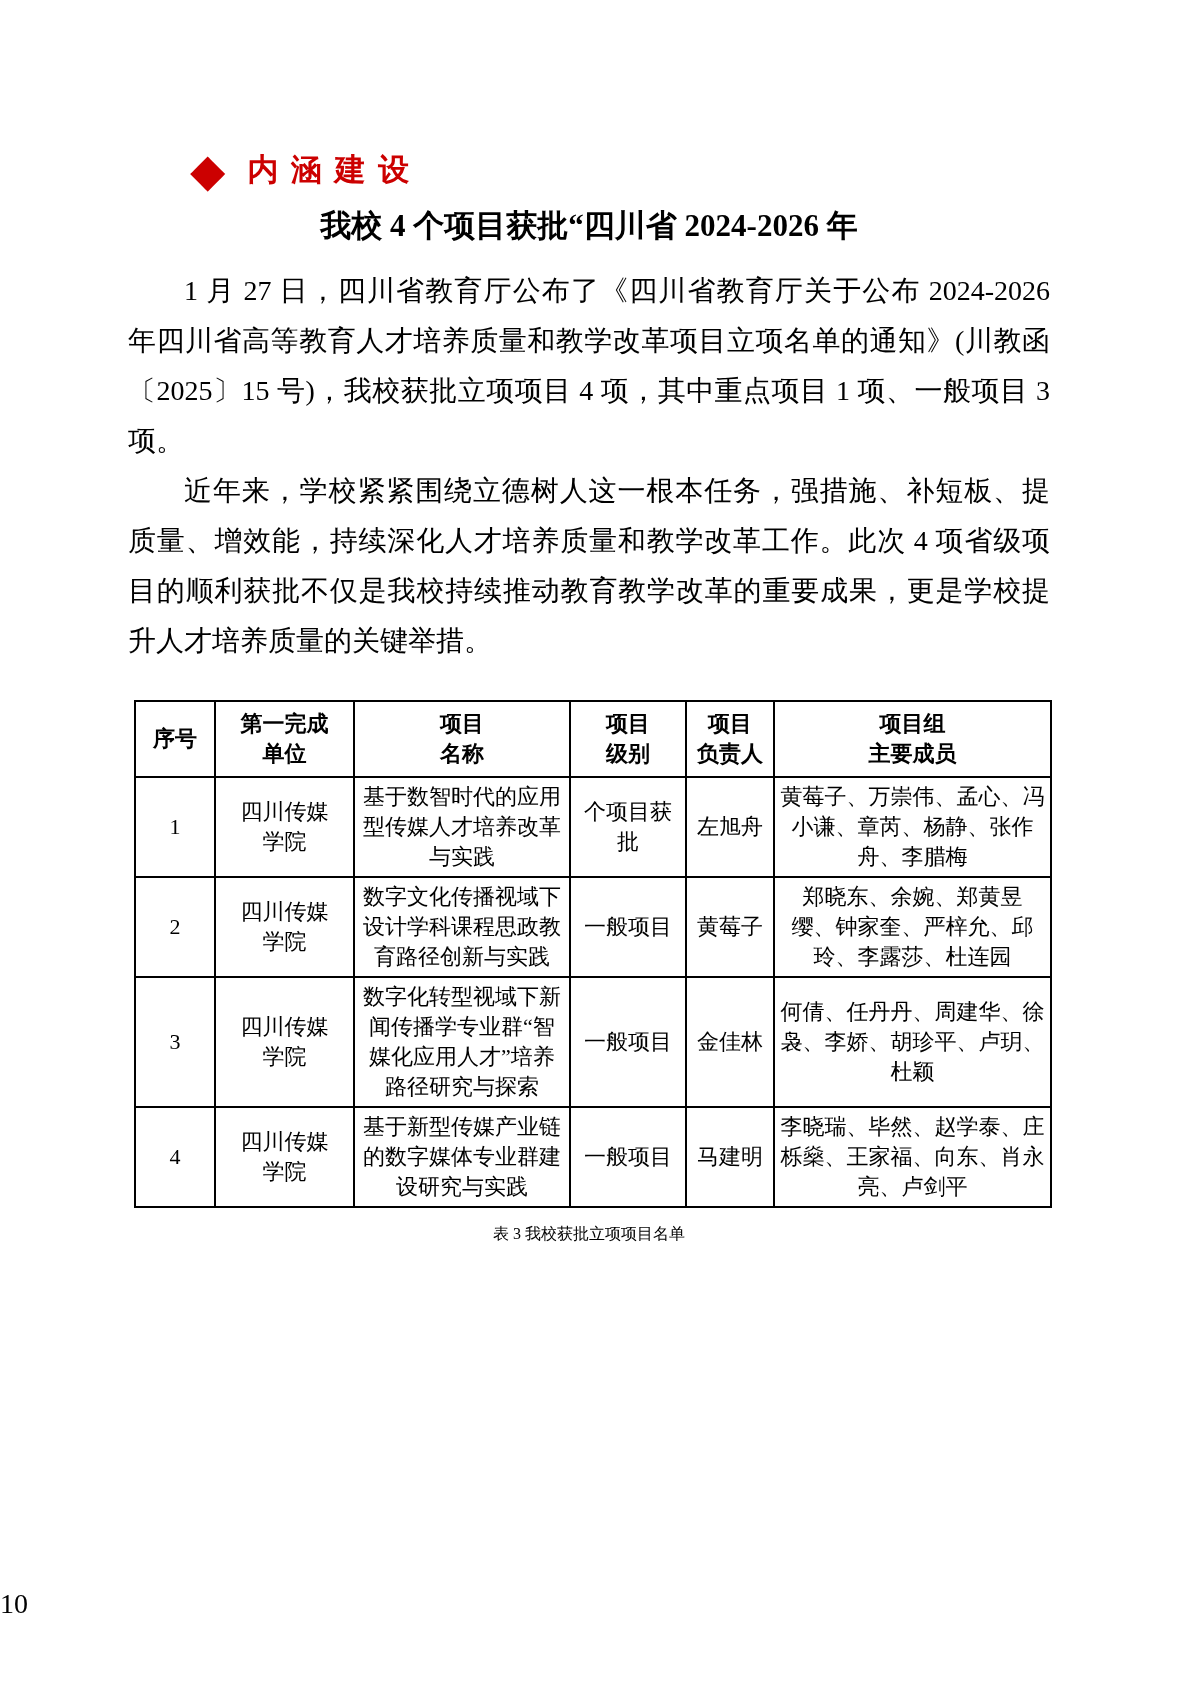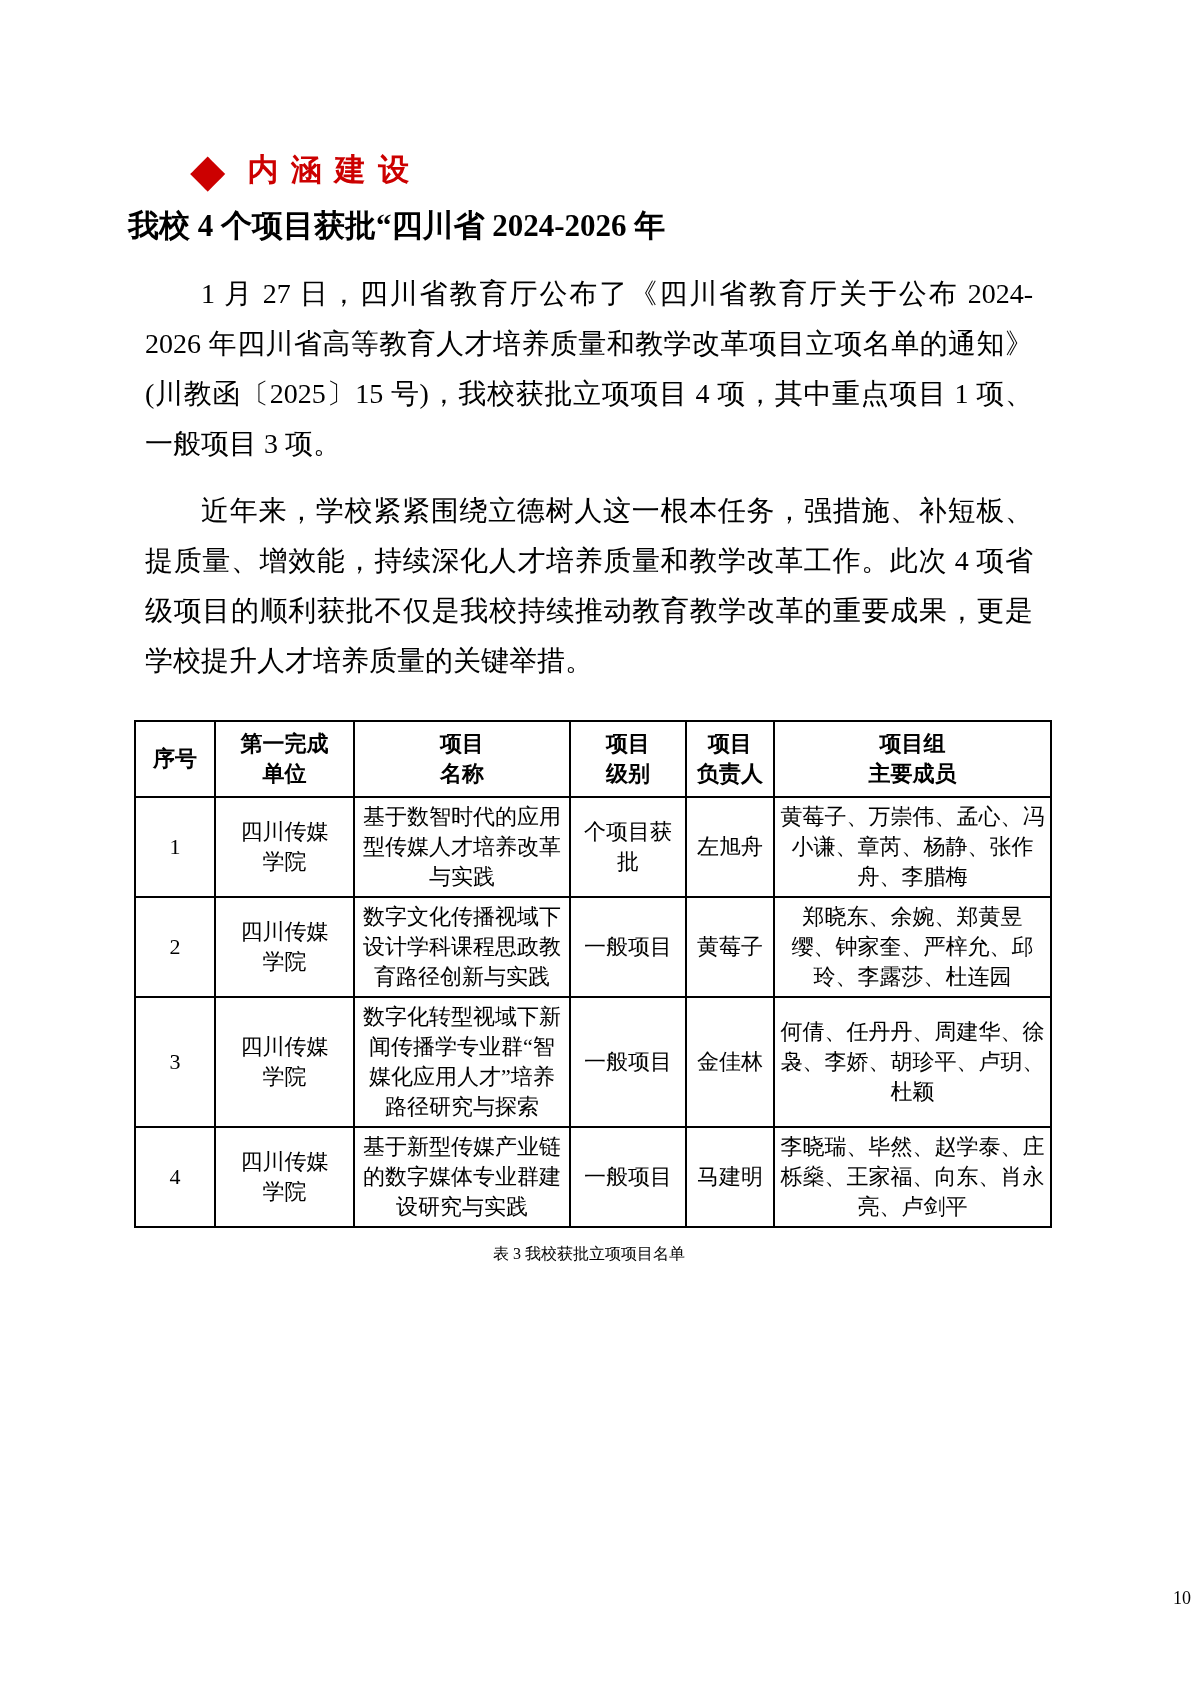--- a/index.html
+++ b/index.html
@@ -32,30 +32,30 @@
     margin-left:22px;
     font-size:31px;
     line-height:48px;
     font-weight:bold;
     font-family:"Liberation Sans","DejaVu Sans",sans-serif;
     letter-spacing:2px;
   }
   
   .article-title{
     margin-top:6px;
-    text-align:left;
+    text-align:center;
     font-weight:bold;
     font-size:31px;
     line-height:52px;
     font-family:"Liberation Serif","DejaVu Serif",serif;
   }
   
   .body-text{margin-top:14px;}
   .body-para{
-    margin:17px;
+    margin:0;
     font-size:28px;
     line-height:50px;
     text-align:justify;
     text-indent:2em;
     font-family:"Liberation Serif","DejaVu Serif",serif;
   }
   
   table.projects{
     margin-top:34px;
     margin-left:6px;
@@ -89,22 +89,22 @@
     margin-top:16px;
     text-align:center;
     font-size:16px;
     font-family:"Liberation Serif","DejaVu Serif",serif;
   }
   .page-number{
     position:absolute;
     top:1588px;
     left:0;
     right:0;
-    text-align:right;
-    font-size:18px;
+    text-align:left;
+    font-size:28px;
     font-family:"Liberation Serif","DejaVu Serif",serif;
   }
 </style>
 </head>
 <body>
 
 <div class="page">
   <div class="content">
 
     <div class="section-header">

